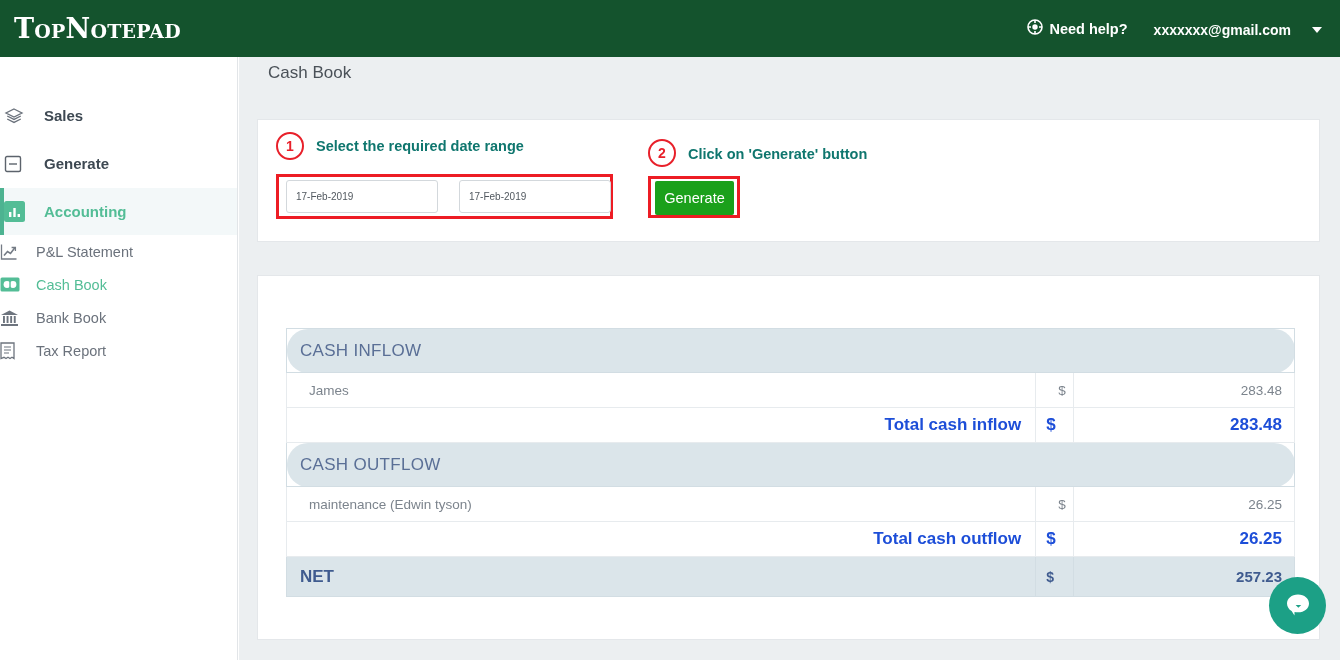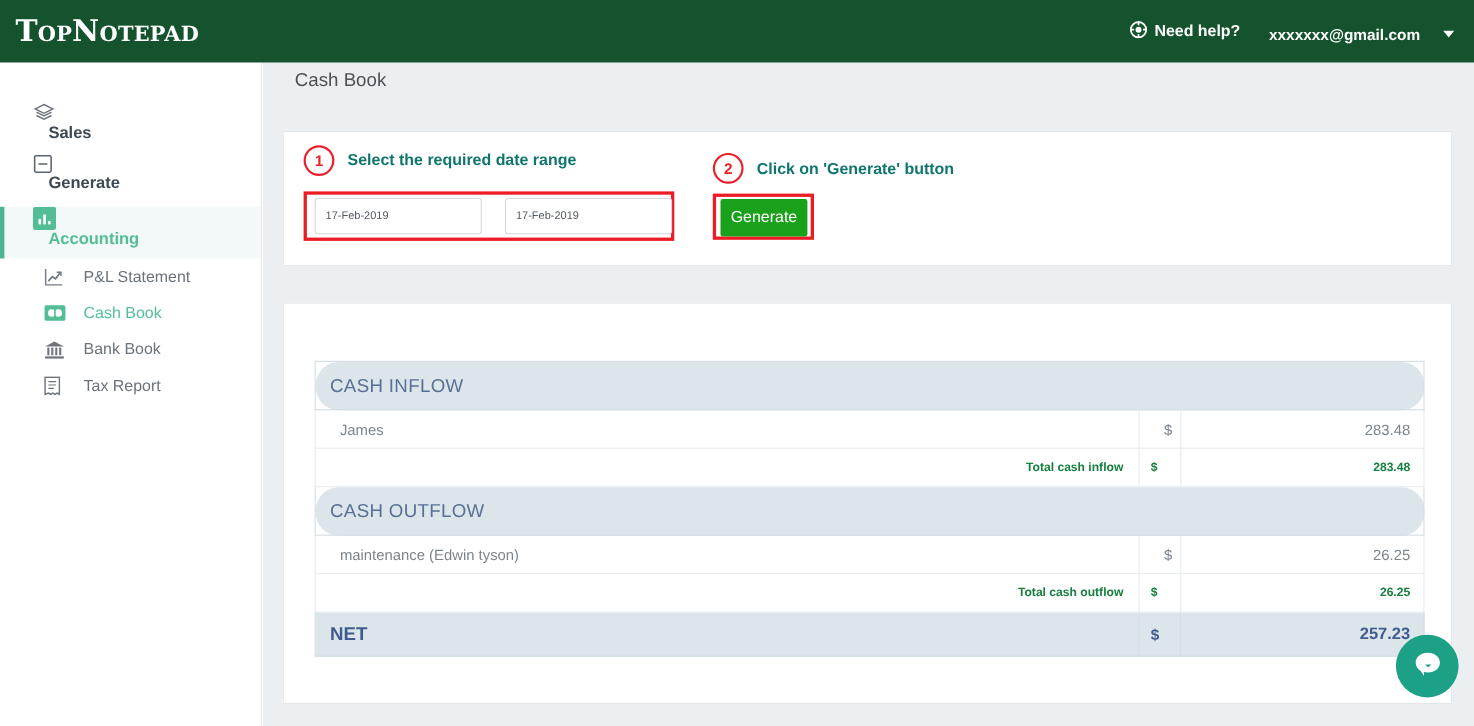--- a/index.html
+++ b/index.html
@@ -49,44 +49,43 @@
   }
 
   
   .sidebar {
     position: absolute; top: 57px; left: 0;
     width: 238px; height: 603px;
     background: #ffffff;
     border-right: 1px solid #e2e5e8;
   }
   .nav-item {
-    display: flex; 
-    height: 47px; padding-left: 26px;
+    display: flex; align-items: center;
+    height: 47px; 
     border-left: 4px solid transparent;
     margin-top: 0;
-    flex-direction: column;
   }
   .nav-item.spacer-top { margin-top: 35px; }
   .nav-item.spacer { margin-top: 1px; }
   .nav-item .nav-ico {
     width: 26px; display: flex; align-items: center; justify-content: flex-start;
   }
   .nav-item .nav-label {
     margin-left: 14px;
     font-size: 15px; font-weight: bold; color: #3d4852;
   }
   .nav-item.active {
     background: #f3f8f9;
     border-left-color: #4db391;
   }
   .nav-item.active .nav-label { color: #53bd96; }
 
   .sub-item {
     display: flex; align-items: center;
-    height: 33px; padding-left: 40px;
+    height: 33px; 
   }
   .sub-item .sub-ico { width: 24px; display: flex; align-items: center; }
   .sub-item .sub-label {
     margin-left: 12px; font-size: 14.5px; color: #6b727c;
   }
   .sub-item.active .sub-label { color: #53bd96; }
 
   
   .main {
     position: absolute; top: 57px; left: 239px;
@@ -173,22 +172,22 @@
   .c-amt  { width: 221px; padding-right: 12px; text-align: right; }
 
   .data-row td {
     height: 35px;
     font-size: 13.5px;
     color: #7c848d;
     padding-left: 22px;
   }
   .total-row td {
     height: 35px;
-    font-size: 11px;
-    color: #15803d;
+    font-size: 17px;
+    color: #1d4ed8;
     font-weight: bold;
   }
   .total-row .c-desc { text-align: right; padding-right: 14px; }
   .net-row td {
     background: #dbe5ea;
     border-color: #d2dde3;
     height: 40px;
     font-size: 17px;
     color: #3f5b8f;
     font-weight: bold;

